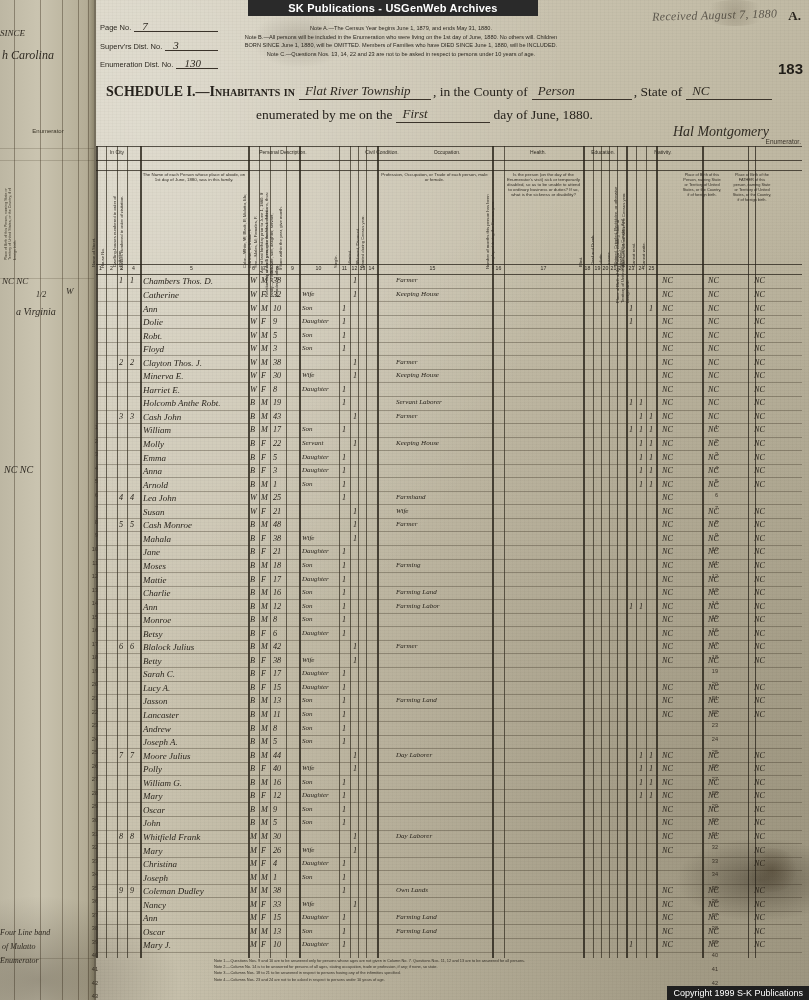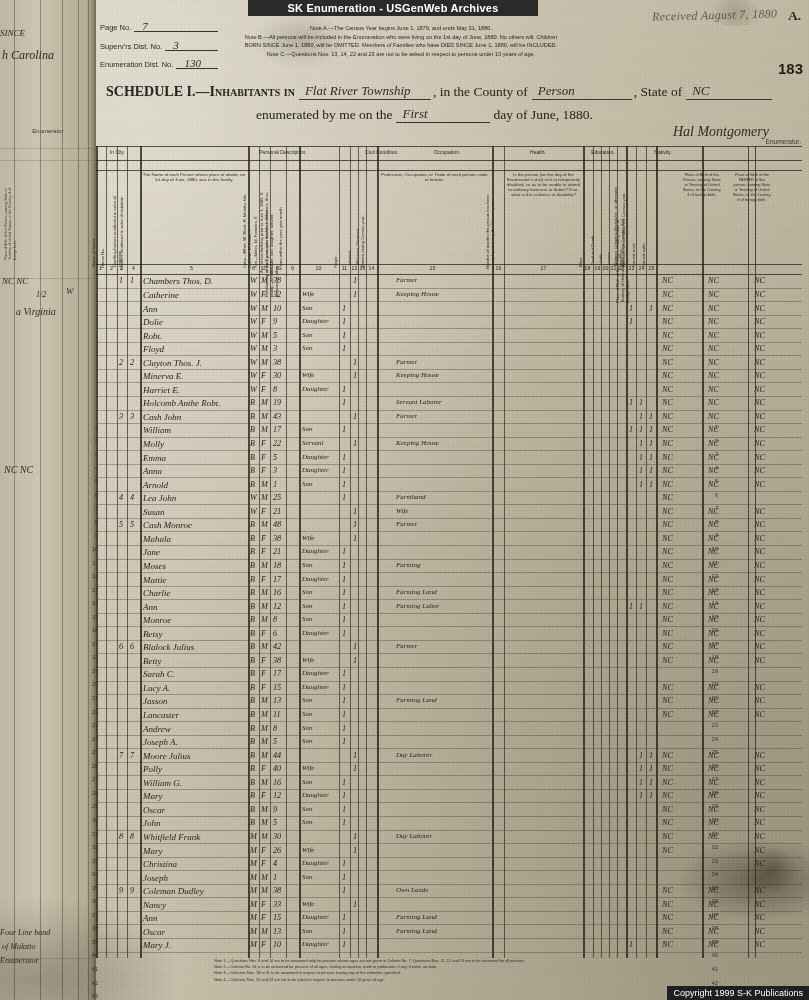--- a/index.html
+++ b/index.html
@@ -994,17 +994,17 @@
     <div class="rn" style="left: -8px; top: 833.55px;">42</div>
     <div class="rn" style="left: 612px; top: 833.55px;">42</div>
     <div class="rn" style="left: -8px; top: 847.1px;">43</div>
     <div class="rn" style="left: 612px; top: 847.1px;">43</div>
   </div>
 
 <div id="smudge"></div>
 <div class="blot" style="left:744px;top:848px;width:56px;height:44px;"></div>
 <div class="blot" style="left:700px;top:0px;width:70px;height:26px;opacity:.5;"></div>
 
-<div id="banner">SK Enumeration - USGenWeb Archives</div>
+<div id="banner">SK Publications - USGenWeb Archives</div>
 <div id="footer-credit">Copyright 1999 S-K Publications</div>
 
 <div class="vline thick" style="position: absolute; left: 748px; top: 146px; height: 812px; width: 1px; background: rgba(40, 35, 25, 0.75);"></div>
 <div class="vline thick" style="position: absolute; left: 755px; top: 146px; height: 812px; width: 1px; background: rgba(40, 35, 25, 0.75);"></div>
 
 </body></html>

